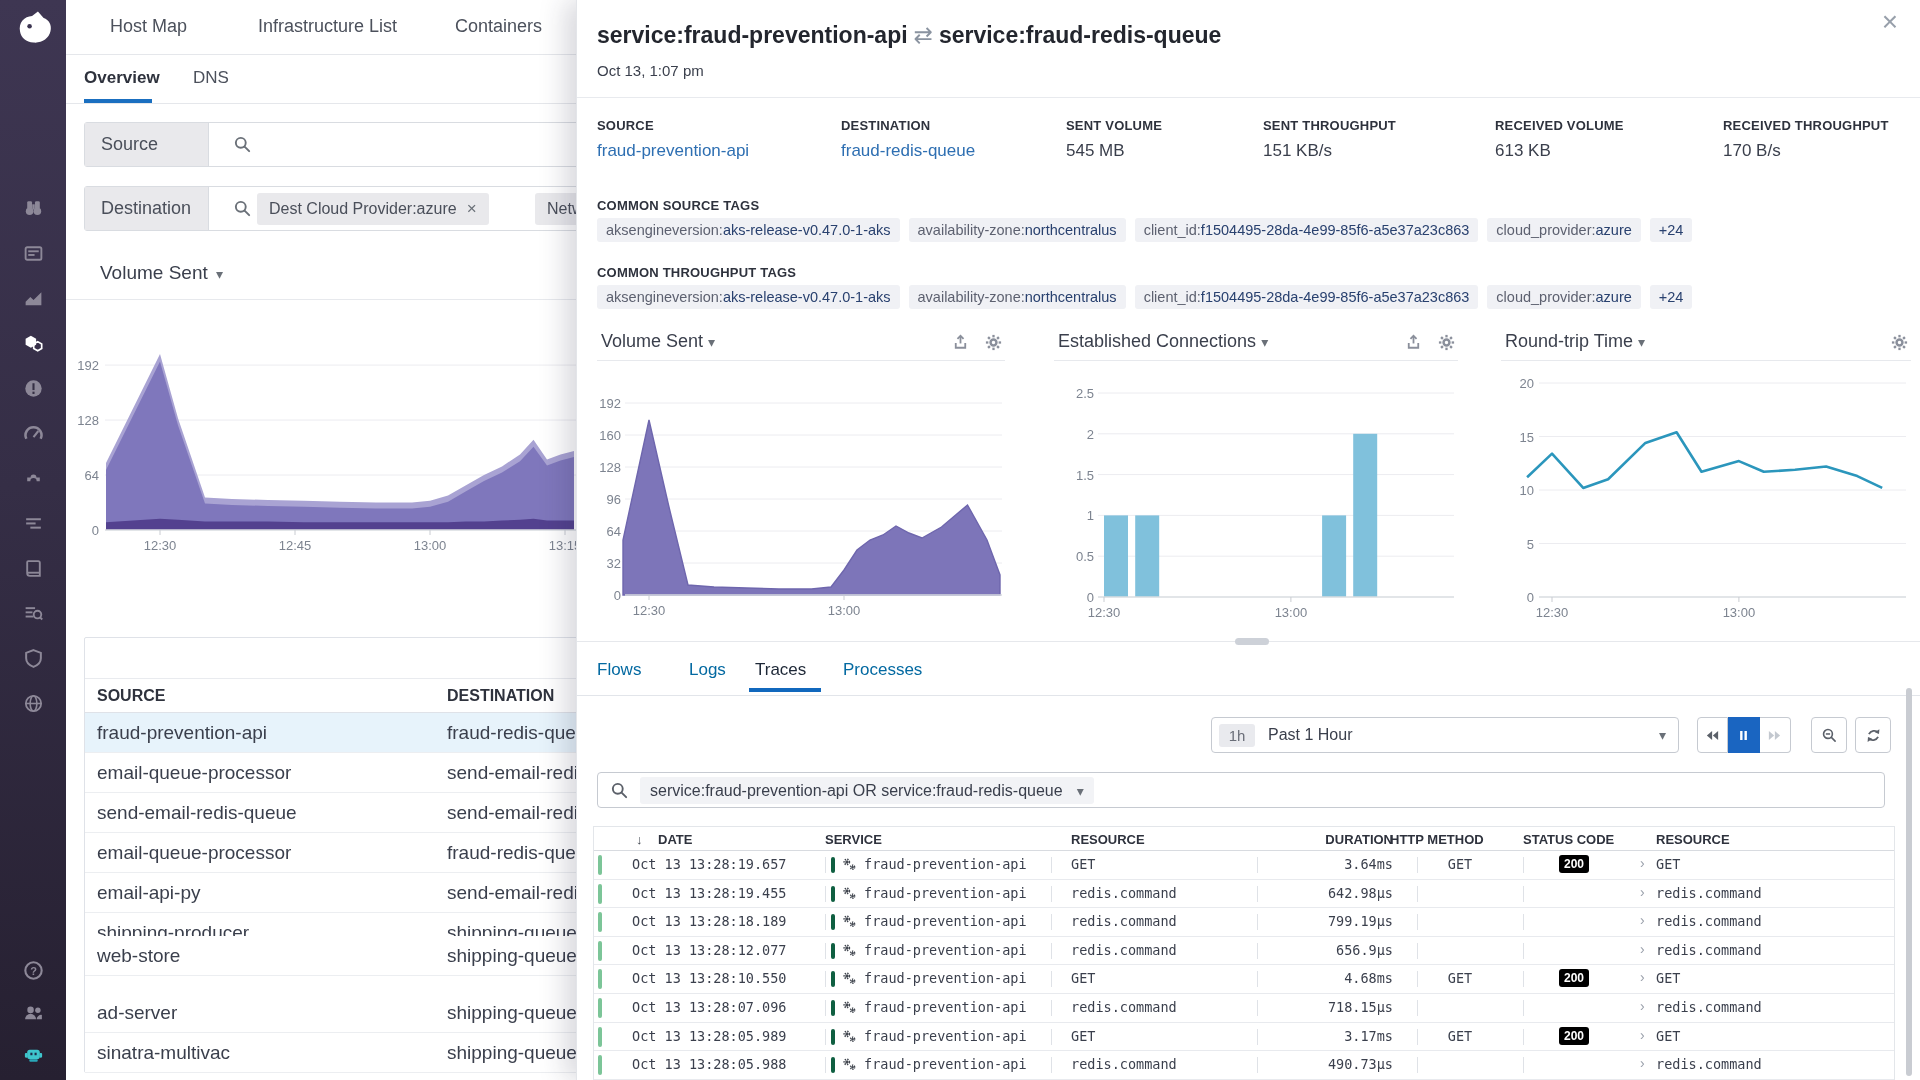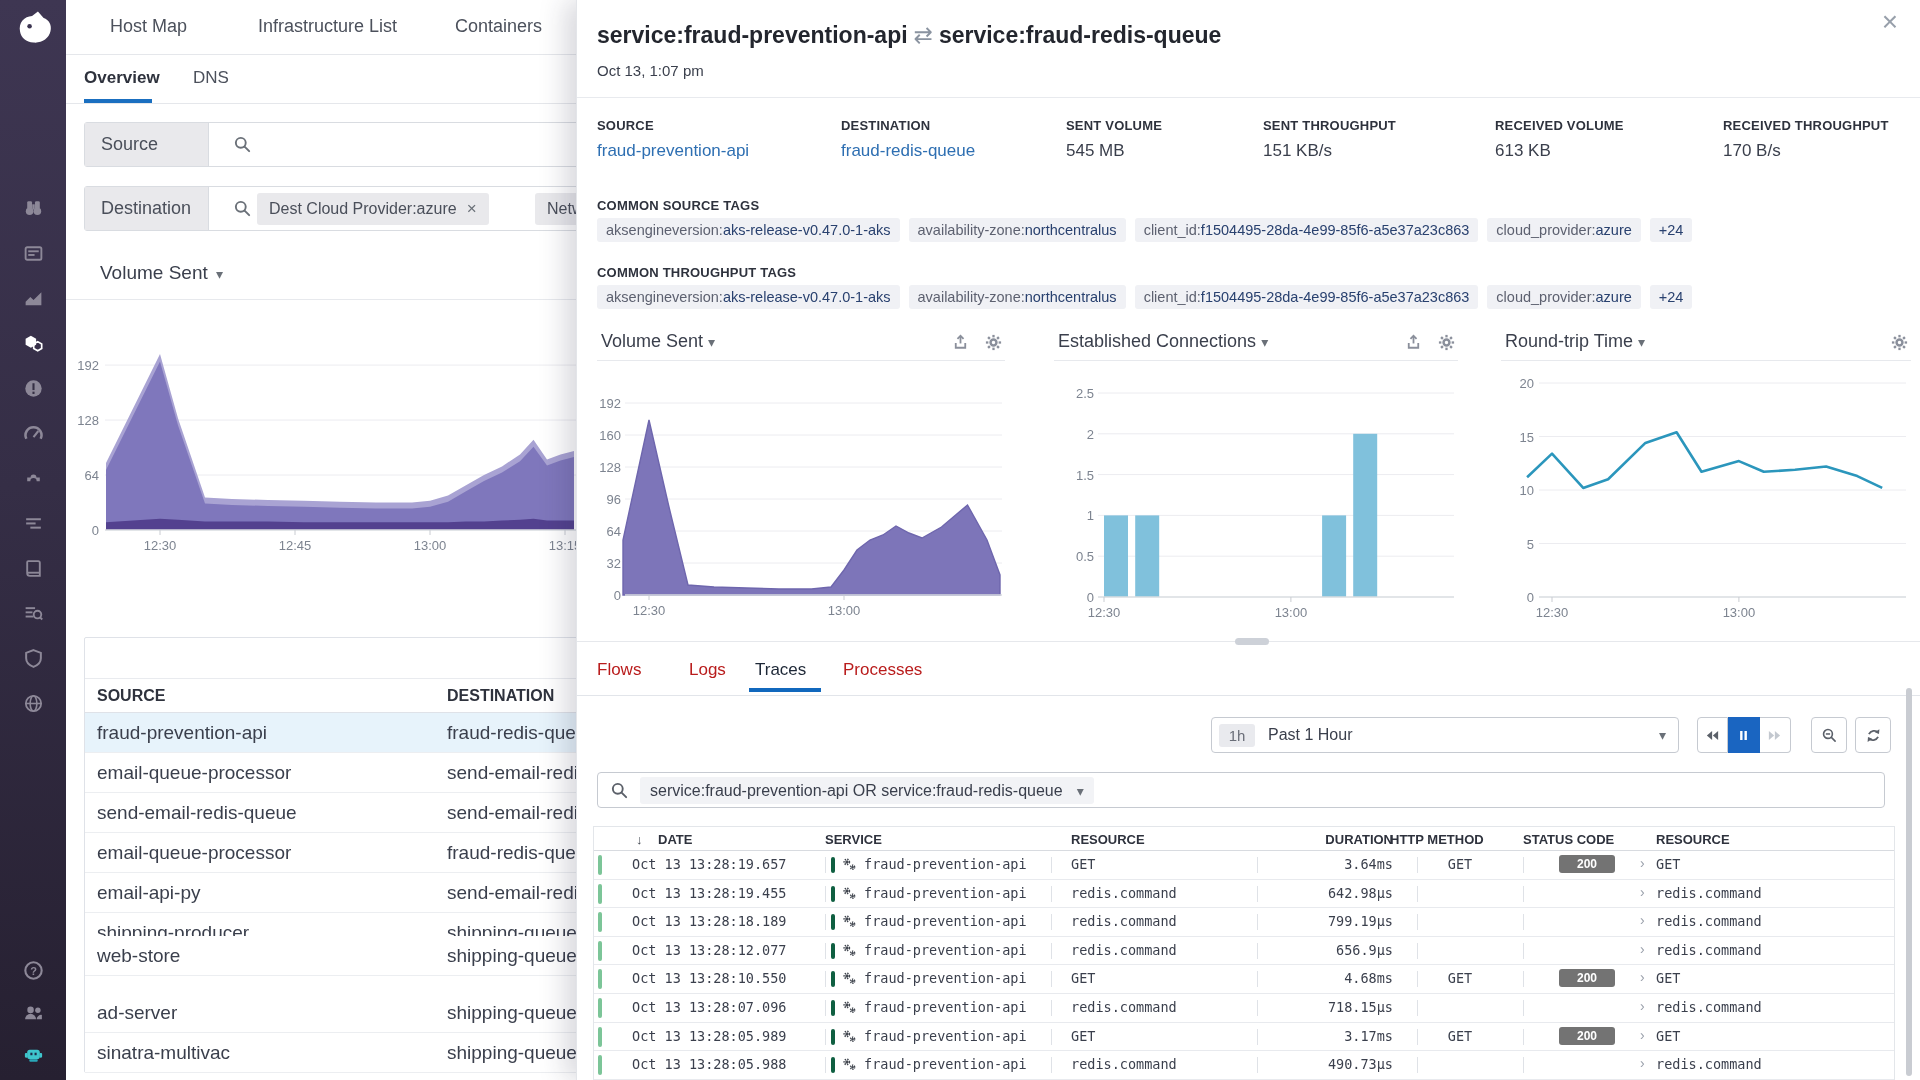--- a/index.html
+++ b/index.html
@@ -67,21 +67,21 @@
   .tag-pill { background:#f0f1f5; border-radius:3px; padding:4px 9px; font-size:14.5px; white-space:nowrap; }
   .tag-pill .t-key { color:#5d6170; }
   .tag-pill .t-val { color:#29416f; }
   .chart-panel { position:absolute; top:325px; height:304px; }
   .cp-header { position:absolute; left:0; top:0; width:100%; height:36px; border-bottom:1px solid #e7e9ed; }
   .cp-title { position:absolute; left:4px; top:6px; font-size:18px; color:#3a3f4c; white-space:nowrap; }
   .cp-icons { position:absolute; right:2px; top:8px; display:flex; gap:14px; color:#8a8f9b; }
   .cp-icons svg { width:19px; height:19px; }
   #dp-splitline { position:absolute; left:0; top:641px; width:100%; height:1px; background:#e6e8ec; }
   #dp-handle { position:absolute; left:658px; top:638px; width:34px; height:7px; border-radius:4px; background:#cdd1d8; }
-  .dp-tab { position:absolute; top:660px; font-size:17px; color:#b91c1c; }
+  .dp-tab { position:absolute; top:660px; font-size:17px; color:#0369a1; }
   .dp-tab.active { color:#1d2736; }
   #dp-tab-underline { position:absolute; top:688px; height:4px; background:#1168bd; }
   #dp-tabbar-border { position:absolute; left:0; top:695px; width:100%; height:1px; background:#e2e5ea; }
   #timerange { position:absolute; left:634px; top:717px; width:468px; height:36px; border:1px solid #c6cad1; border-radius:4px; }
   #tr-badge { position:absolute; left:7px; top:6px; width:36px; height:23px; background:#e9eaee; border-radius:3px;
               color:#6a6e78; font-size:15px; display:flex; align-items:center; justify-content:center; }
   #tr-label { position:absolute; left:56px; top:8px; font-size:16px; color:#3a3f4c; }
   #tr-caret { position:absolute; right:12px; top:9px; }
   .btn { position:absolute; top:717px; height:36px; border:1px solid #c6cad1; background:#fff; border-radius:4px;
          display:flex; align-items:center; justify-content:center; color:#5b6069; }
@@ -101,22 +101,22 @@
   #trace-table { position:absolute; left:16px; top:826px; width:1302px; height:254px; border:1px solid #e3e6ea; border-bottom:none; background:#fff; overflow:hidden; }
   #tt-header { position:absolute; left:0; top:0; width:100%; height:24px; border-bottom:1px solid #d8dbe0; }
   .tt-th { position:absolute; top:5px; font-size:13px; font-weight:bold; color:#2e323d; white-space:nowrap; }
   .tt-row { position:absolute; left:0; width:100%; height:28.6px; border-bottom:1px solid #e8eaee; }
   .mono { font-family:"DejaVu Sans Mono","Liberation Mono",monospace; }
   .tt-cell { position:absolute; top:5px; font-size:13.5px; color:#3a3f4c; white-space:nowrap; }
   .tt-greenbar { position:absolute; left:4px; top:4px; width:3.5px; height:20px; border-radius:2px; background:#7cc598; }
   .tt-svcbar { position:absolute; left:237px; top:6px; width:3.5px; height:16px; border-radius:2px; background:#0f5f41; }
   .tt-gears { position:absolute; left:247px; top:5px; width:17px; height:17px; color:#41464f; }
   .tt-sep { position:absolute; top:6px; width:1px; height:16px; background:#dfe2e7; }
-  .tt-badge { position:absolute; top:4px; background:#737373; color:#fff; font-size:12px; font-weight:bold;
-              border-radius:3px; padding:3px 18px; line-height:1; }
+  .tt-badge { position:absolute; top:4px; background:#000000; color:#fff; font-size:12px; font-weight:bold;
+              border-radius:3px; padding:3px 5px; line-height:1; }
   .tt-chev { position:absolute; top:4px; color:#9aa0ab; font-size:14px; }
   #scrollbar { position:absolute; left:1906px; top:688px; width:6px; height:388px; border-radius:3px; background:#c9ccd2; z-index:60; }
   .axis-text { font-size:13px; fill:#7d8490; }
 </style>
 </head>
 <body>
 
 <div id="sidenav">
   <span id="logo">
       <svg class="" viewBox="0 0 20 20">

